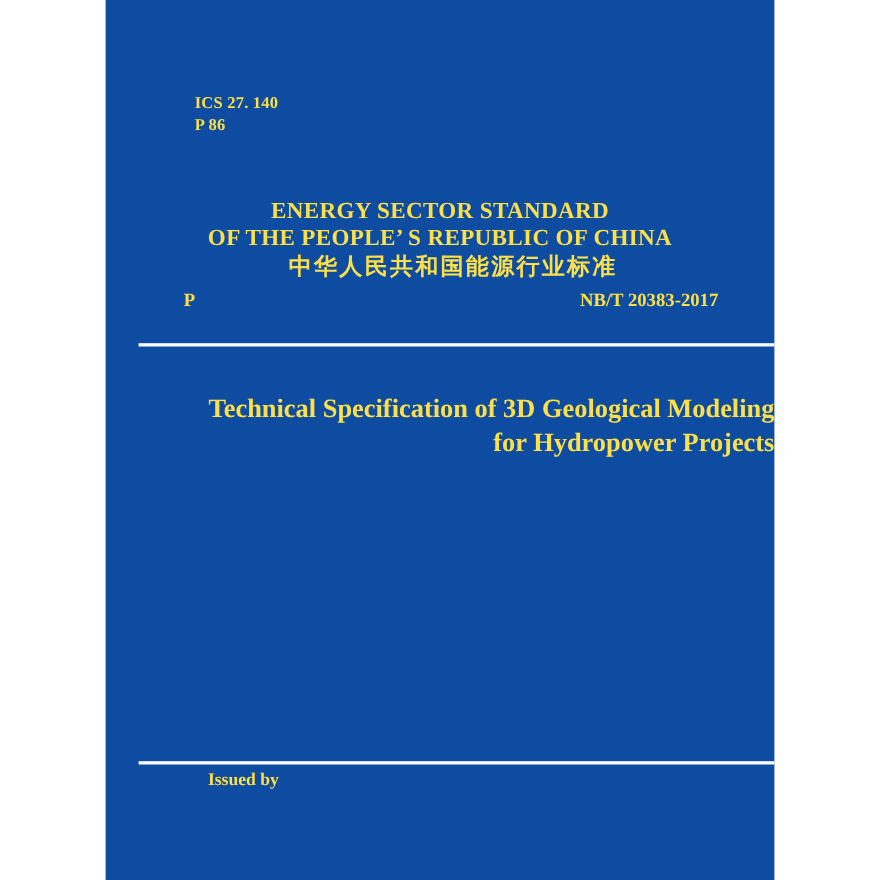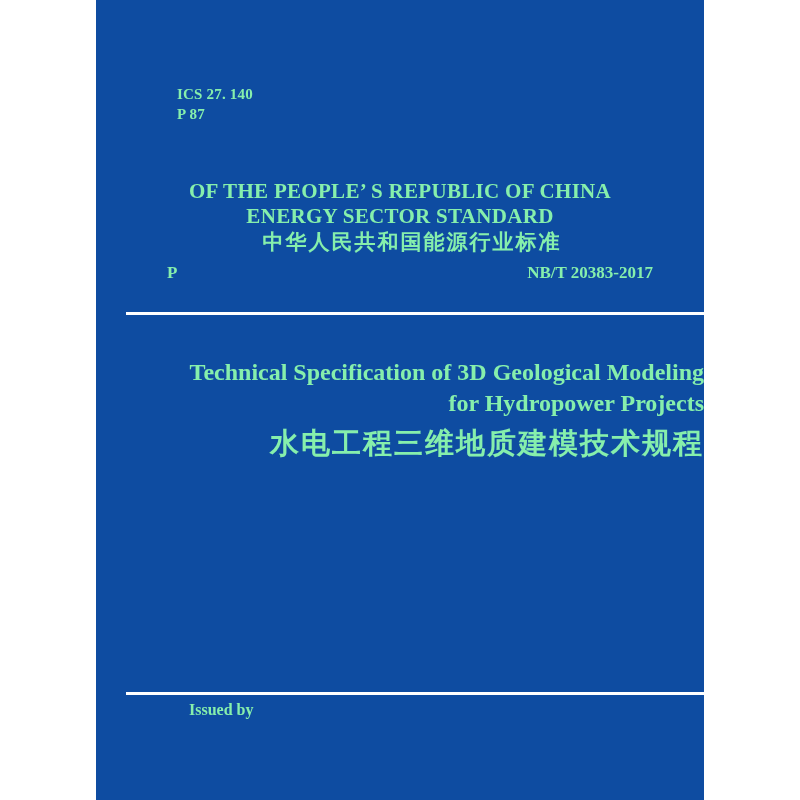--- a/index.html
+++ b/index.html
@@ -12,21 +12,21 @@
   .stage {
     position: relative;
     width: 800px; height: 800px;
     background: #ffffff;
   }
   .cover {
     position: absolute;
     left: 96px; top: 0;
     width: 608px; height: 800px;
     background: #0e4ca1;
-    color: #86efac;
+    color: #fde047;
   }
   
   .ics-block {
     position: absolute;
     left: 81px; top: 84px;
     font-size: 15px;
     font-weight: bold;
     line-height: 20px;
     letter-spacing: 0.2px;
   }
@@ -96,41 +96,40 @@
   }
 </style>
 </head>
 <body>
 
 <div class="stage">
   <div class="cover">
 
     <div class="ics-block">
       <div>ICS 27. 140</div>
-      <div>P 87</div>
+      <div>P 86</div>
     </div>
 
 
     <div class="std-block">
+      <div class="std-en">ENERGY SECTOR STANDARD</div>
       <div class="std-en">OF THE PEOPLE’ S REPUBLIC OF CHINA</div>
-      <div class="std-en">ENERGY SECTOR STANDARD</div>
       <div class="std-zh">中华人民共和国能源行业标准</div>
     </div>
 
     <div class="class-row">
       <span>P</span>
       <span>NB/T 20383-2017</span>
     </div>
 
     <div class="rule rule-top"></div>
 
     <div class="title-block">
       <div class="title-en">Technical Specification of 3D Geological Modeling</div>
       <div class="title-en">for Hydropower Projects</div>
-      <div class="title-zh">水电工程三维地质建模技术规程</div>
     </div>
 
 
     <div class="rule rule-bottom"></div>
 
     <div class="issued-row">
       <span>Issued by</span>
     </div>
 
   </div>

